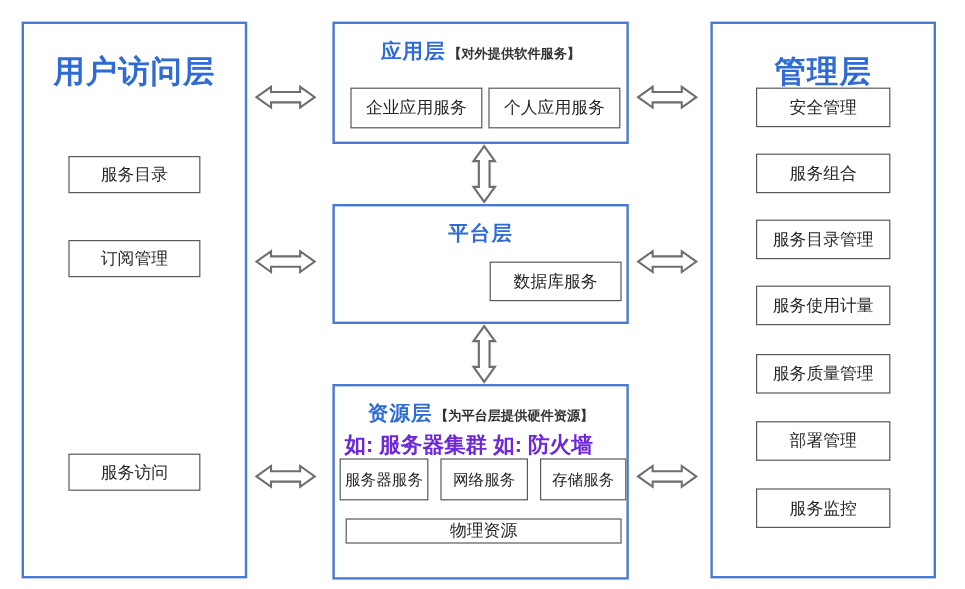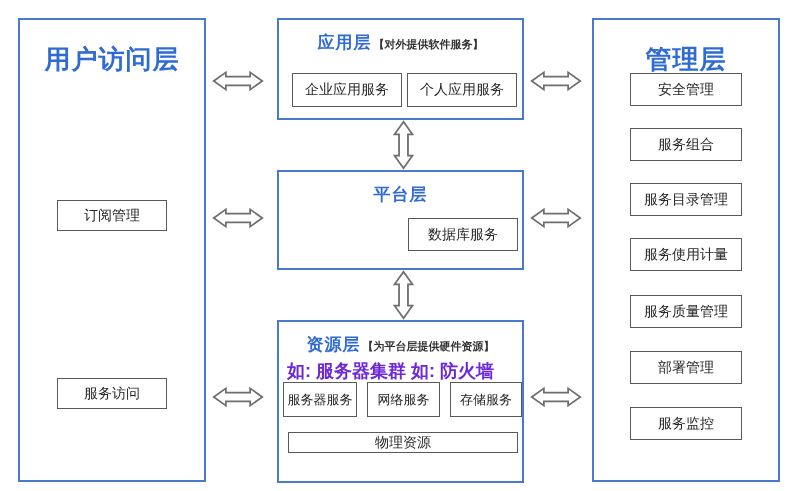--- a/index.html
+++ b/index.html
@@ -121,20 +121,21 @@
   .arrow svg { display: block; width: 100%; height: 100%; }
   .arrow polygon { fill: #ffffff; stroke: #6e6e6e; stroke-width: 2; stroke-linejoin: miter; }
 </style>
 </head>
 <body>
 
 <div class="canvas">
 
   <section class="panel panel-left">
     <h2 class="side-title">用户访问层</h2>
+    <div class="small-box center-x lbox lbox-0">服务目录</div>
     <div class="small-box center-x lbox lbox-1">订阅管理</div>
     <div class="small-box center-x lbox lbox-2">服务访问</div>
   </section>
 
   <section class="panel layer-app">
     <div class="layer-title-row">
       <span class="layer-title">应用层</span>
       <span class="layer-subtitle">【对外提供软件服务】</span>
     </div>
     <div class="small-box abox abox-0">企业应用服务</div>

